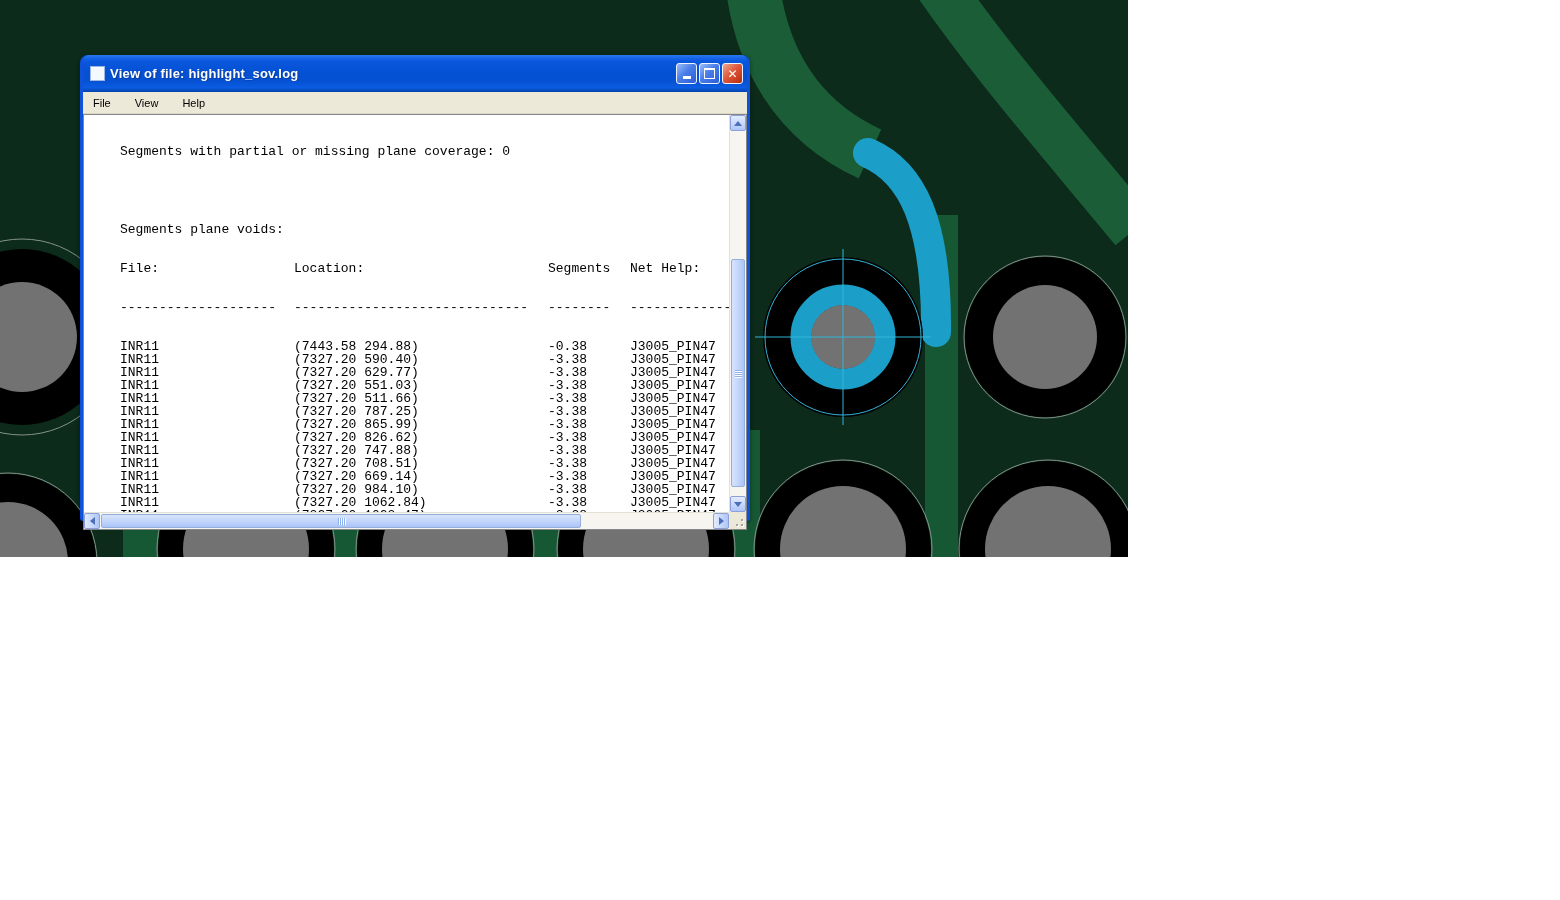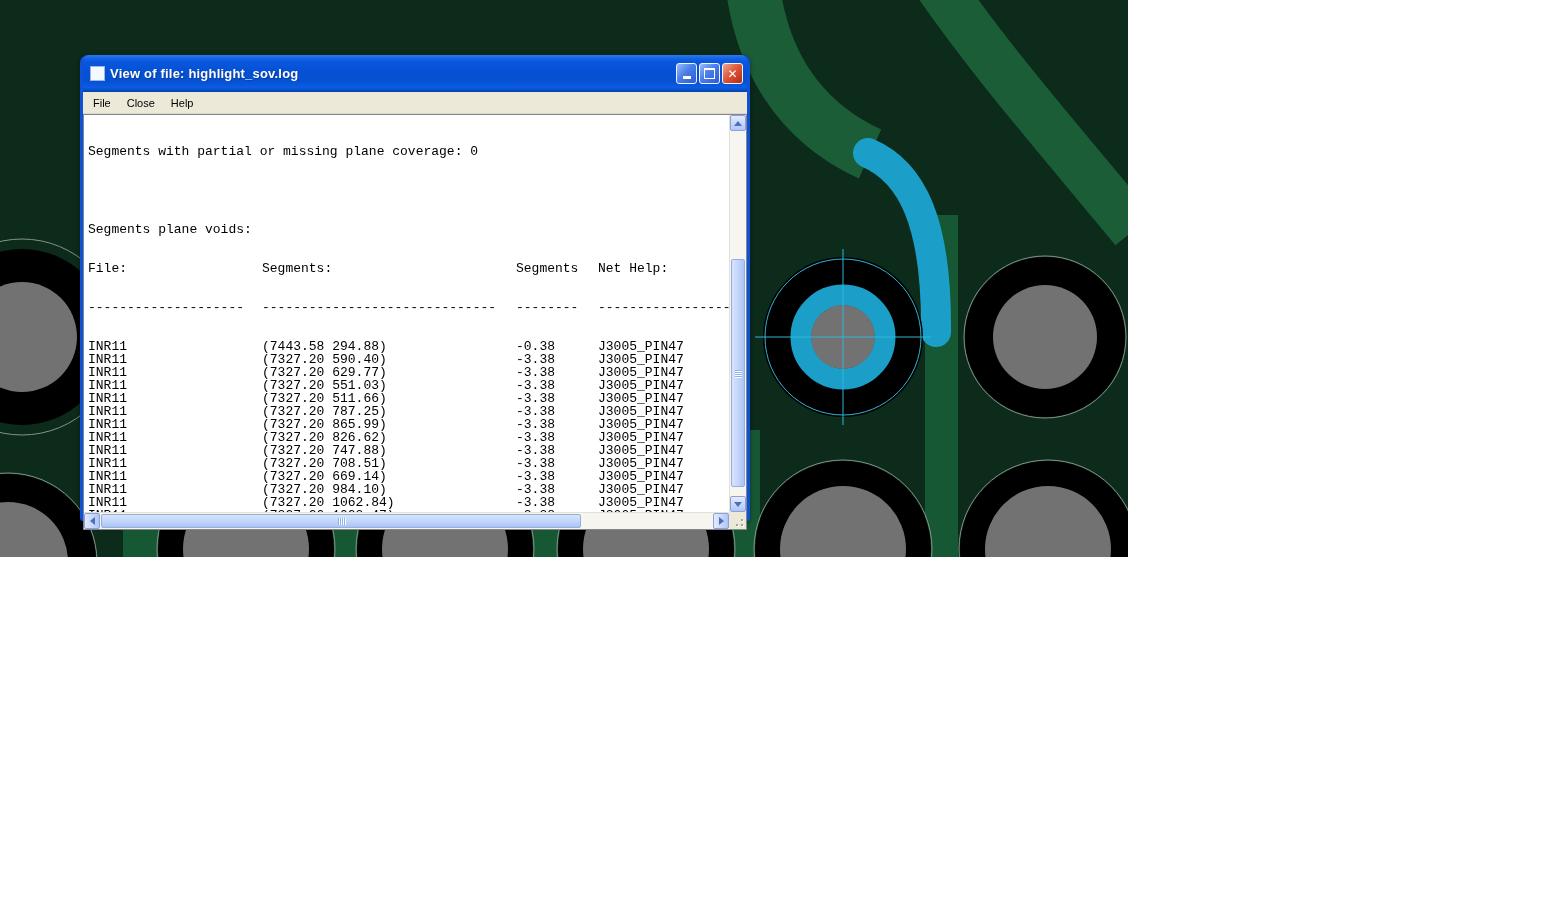--- a/index.html
+++ b/index.html
@@ -22,28 +22,28 @@
              text-shadow:1px 1px 1px #0a3a9a;letter-spacing:.2px;}
   .winbtn{width:21px;height:21px;margin-left:2px;border:1px solid #eef4ff;border-radius:3px;
           display:flex;align-items:center;justify-content:center;box-sizing:border-box;flex:0 0 auto;}
   .btn-blue{background:linear-gradient(135deg,#9cbcfa 0%,#4a7ee8 45%,#2a5cd8 100%);}
   .btn-red{background:linear-gradient(135deg,#f0a88e 0%,#e0593a 45%,#b42a0c 100%);}
   .glyph-min{width:8px;height:3px;background:#fff;align-self:flex-end;margin-bottom:4px;}
   .glyph-max{width:9px;height:8px;border:1px solid #fff;border-top:2px solid #fff;background:transparent;}
   .glyph-x{color:#fff;font-size:12px;font-weight:bold;line-height:1;font-family:"DejaVu Sans",sans-serif;}
 
   .menubar{height:21px;background:#ece9d8;display:flex;align-items:center;font-size:11px;color:#000;
-           border-bottom:1px solid #dcd8c4;padding-left:2px;}
+           border-bottom:1px solid #dcd8c4;padding-left:2px;gap:8px;}
   .menuitem{padding:3px 8px;cursor:default;}
 
   .client{position:relative;height:414px;background:#fff;border:1px solid #848689;box-sizing:content-box;
           display:grid;grid-template-rows:1fr 17px;grid-template-columns:1fr 17px;}
   .logarea{grid-row:1;grid-column:1;overflow:hidden;padding:4px 0 18px 4px;
            font-family:"Liberation Mono","DejaVu Sans Mono",monospace;font-size:13px;line-height:13px;color:#000;
-           white-space:pre;}
+           white-space:pre;margin-left:32px;}
   .lrow{display:grid;grid-template-columns:174px 254px 82px auto;}
 
   
   .vscroll{grid-row:1;grid-column:2;background:#f6f5f0;display:flex;flex-direction:column;
            border-left:1px solid #e3e1d5;}
   .hscroll{grid-row:2;grid-column:1;background:#f6f5f0;display:flex;flex-direction:row;
            border-top:1px solid #e3e1d5;position:relative;}
   .sbtn{width:16px;height:16px;flex:0 0 auto;box-sizing:border-box;border:1px solid #8ba0dc;border-radius:2px;
         background:linear-gradient(180deg,#e3ecfd 0%,#c4d5fb 60%,#aec6f8 100%);
         display:flex;align-items:center;justify-content:center;}
@@ -138,32 +138,32 @@
     <div class="winbtn btn-blue">
         <span class="glyph-max"></span>
       </div>
     <div class="winbtn btn-red">
         <span class="glyph-x">✕</span>
       </div>
   </div>
 
   <div class="menubar">
     <span class="menuitem">File</span>
-    <span class="menuitem">Close</span>
+    <span class="menuitem">View</span>
     <span class="menuitem">Help</span>
   </div>
 
   <div class="client">
     <div class="logarea">
       <div>Segments with partial or missing plane coverage: 0</div>
       <div>&nbsp;</div>
       <div>Segments plane voids:</div>
       <div class="lrow">
         <span>File:</span>
-        <span>Segments:</span>
+        <span>Location:</span>
         <span>Segments</span>
         <span>Net Help:</span>
       </div>
       <div class="lrow">
         <span>--------------------</span>
         <span>------------------------------</span>
         <span>--------</span>
         <span>-----------------</span>
       </div>
       <div><div class="lrow"><span>INR11</span><span>(7443.58 294.88)</span><span>-0.38</span><span>J3005_PIN47</span></div><div class="lrow"><span>INR11</span><span>(7327.20 590.40)</span><span>-3.38</span><span>J3005_PIN47</span></div><div class="lrow"><span>INR11</span><span>(7327.20 629.77)</span><span>-3.38</span><span>J3005_PIN47</span></div><div class="lrow"><span>INR11</span><span>(7327.20 551.03)</span><span>-3.38</span><span>J3005_PIN47</span></div><div class="lrow"><span>INR11</span><span>(7327.20 511.66)</span><span>-3.38</span><span>J3005_PIN47</span></div><div class="lrow"><span>INR11</span><span>(7327.20 787.25)</span><span>-3.38</span><span>J3005_PIN47</span></div><div class="lrow"><span>INR11</span><span>(7327.20 865.99)</span><span>-3.38</span><span>J3005_PIN47</span></div><div class="lrow"><span>INR11</span><span>(7327.20 826.62)</span><span>-3.38</span><span>J3005_PIN47</span></div><div class="lrow"><span>INR11</span><span>(7327.20 747.88)</span><span>-3.38</span><span>J3005_PIN47</span></div><div class="lrow"><span>INR11</span><span>(7327.20 708.51)</span><span>-3.38</span><span>J3005_PIN47</span></div><div class="lrow"><span>INR11</span><span>(7327.20 669.14)</span><span>-3.38</span><span>J3005_PIN47</span></div><div class="lrow"><span>INR11</span><span>(7327.20 984.10)</span><span>-3.38</span><span>J3005_PIN47</span></div><div class="lrow"><span>INR11</span><span>(7327.20 1062.84)</span><span>-3.38</span><span>J3005_PIN47</span></div><div class="lrow"><span>INR11</span><span>(7327.20 1023.47)</span><span>-3.38</span><span>J3005_PIN47</span></div></div>

